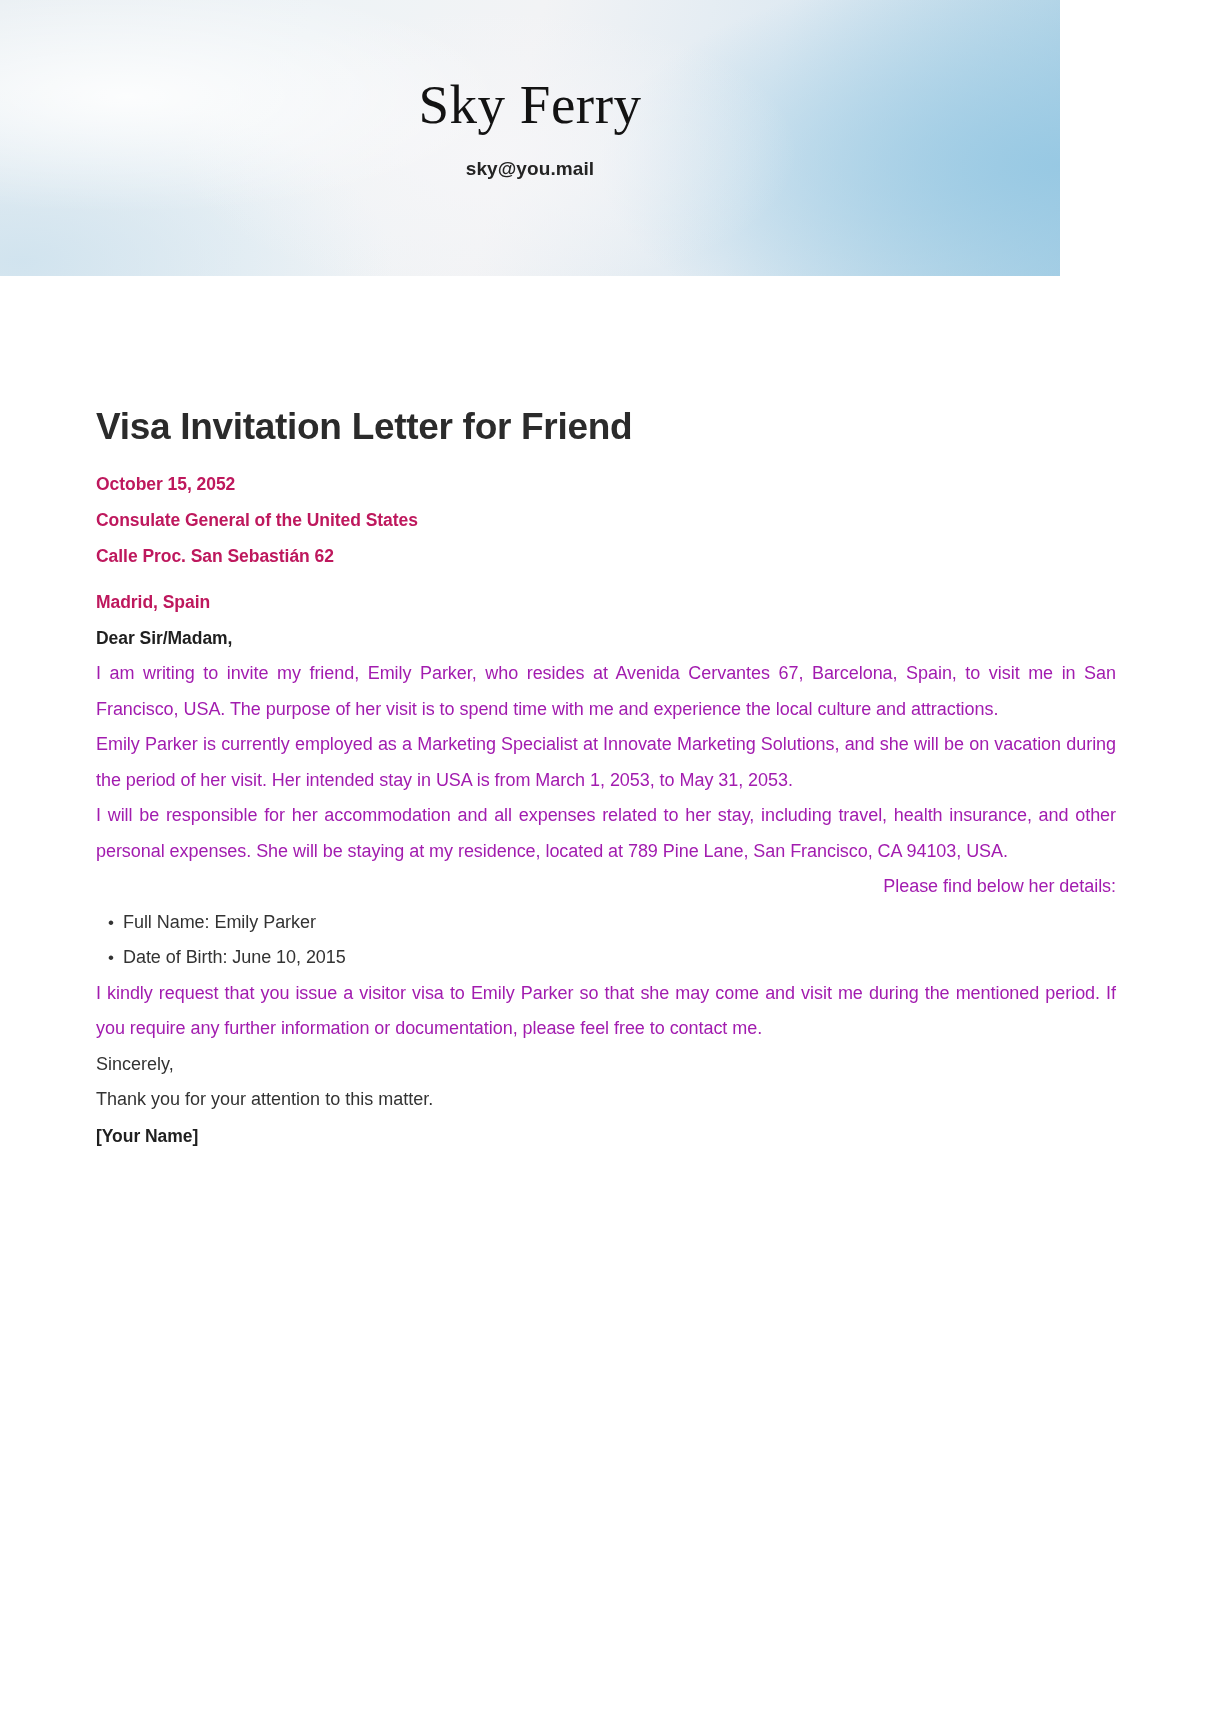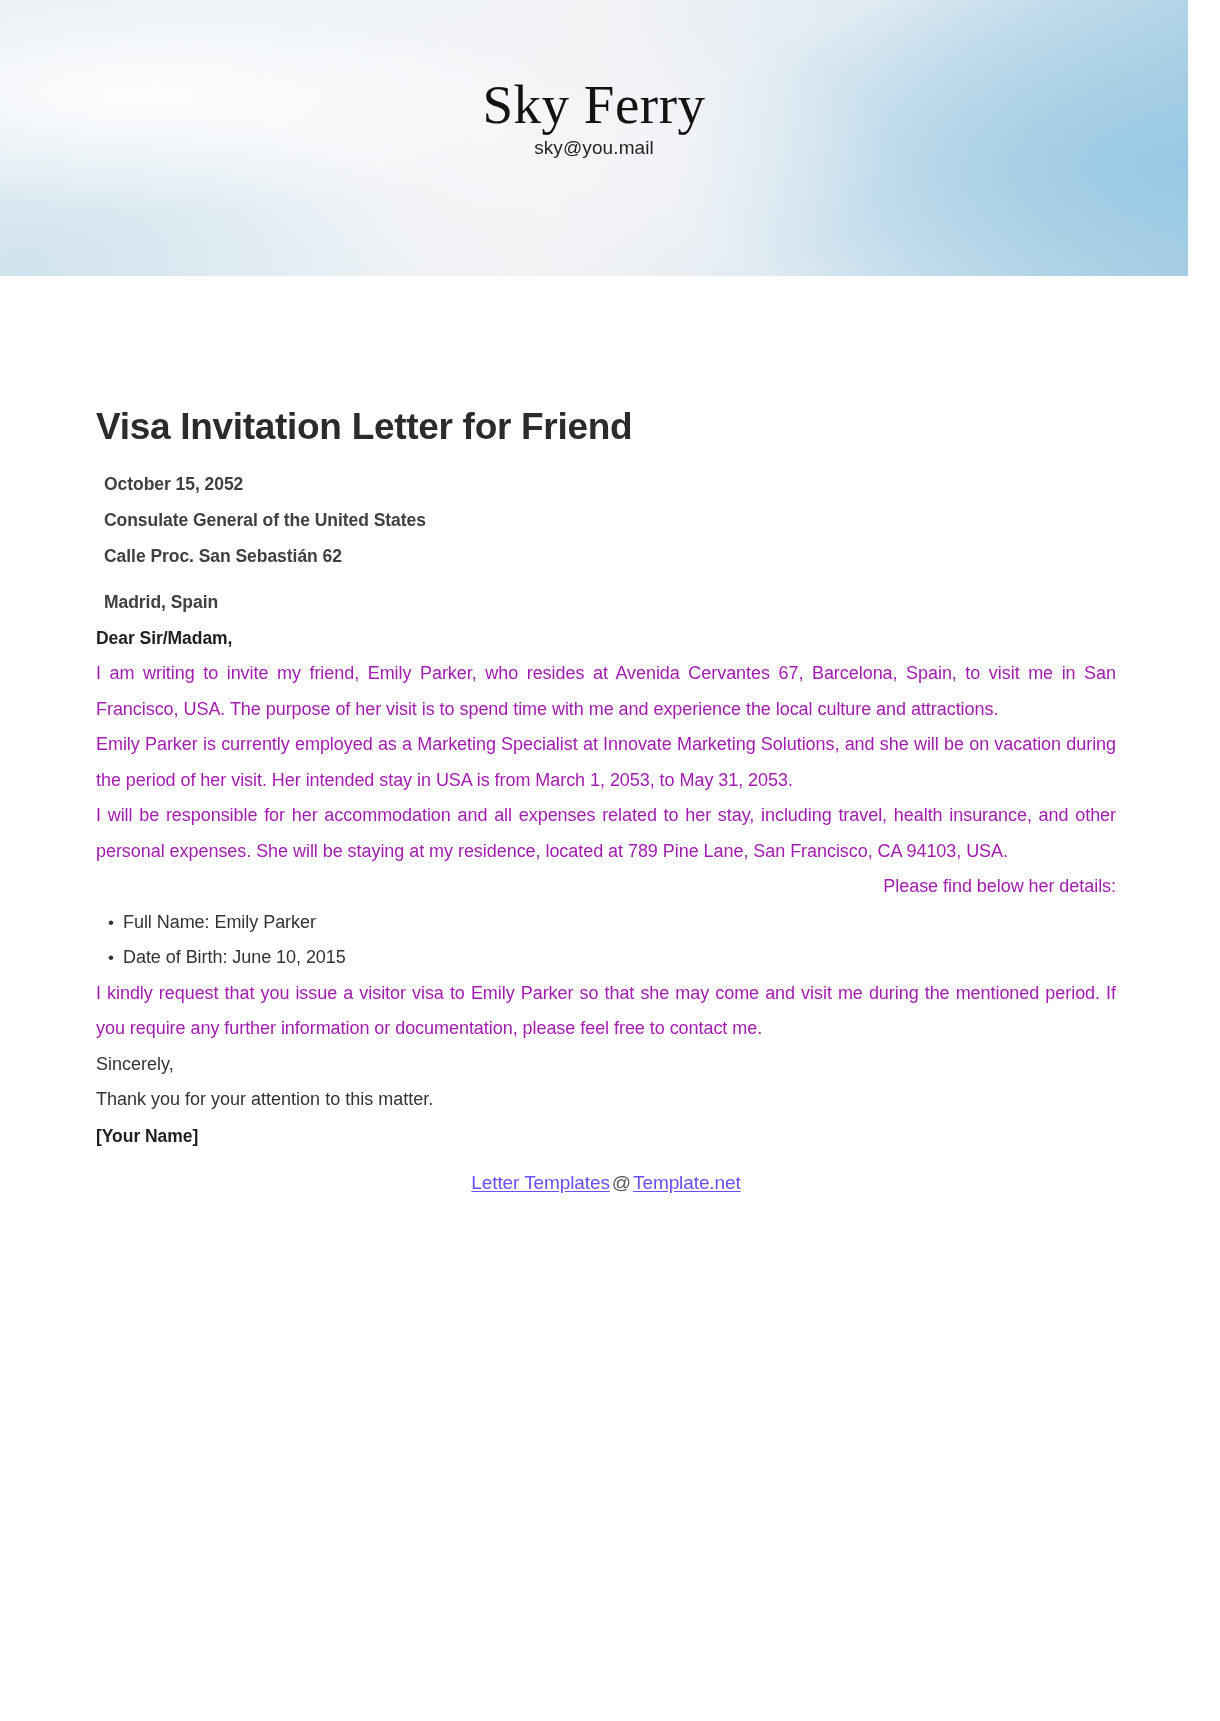--- a/index.html
+++ b/index.html
@@ -18,21 +18,21 @@
   .page {
     position: relative;
     width: 1220px;
     height: 1721px;
     background: #ffffff;
   }
 
   
   .letterhead {
     position: relative;
-    width: 1188px;
+    width: 1060px;
     height: 276px;
     background:
       radial-gradient(ellipse 60% 70% at 12% 35%, rgba(255,255,255,0.85) 0%, rgba(255,255,255,0) 60%),
       radial-gradient(ellipse 45% 80% at 46% 55%, rgba(246,246,248,0.9) 0%, rgba(246,246,248,0) 65%),
       radial-gradient(ellipse 70% 120% at 100% 60%, rgba(150,200,227,0.95) 0%, rgba(150,200,227,0) 62%),
       radial-gradient(ellipse 50% 90% at 2% 95%, rgba(206,226,238,0.9) 0%, rgba(206,226,238,0) 70%),
       linear-gradient(105deg, #e9eff3 0%, #eef3f6 28%, #f2f3f5 48%, #dfeaf2 70%, #bcd9e9 92%, #aed2e6 100%);
     overflow: hidden;
   }
 
@@ -47,24 +47,25 @@
   .brand-name {
     font-family: "Liberation Serif", serif;
     font-size: 55px;
     line-height: 62px;
     font-weight: 400;
     color: #131313;
     letter-spacing: 0.5px;
   }
 
   .brand-email {
+    margin-top: 21px;
     font-family: "Liberation Sans", sans-serif;
     font-size: 19px;
     line-height: 24px;
-    font-weight: 400;
+    font-weight: 700;
     color: #242424;
     letter-spacing: 0.1px;
   }
 
   
   .letter {
     position: absolute;
     left: 96px;
     top: 404px;
     width: 1020px;
@@ -77,23 +78,22 @@
     color: #2b2b2b;
     text-align: left;
     letter-spacing: -0.3px;
     margin-bottom: 16px;
   }
 
   .addr-line {
     font-size: 17.5px;
     line-height: 36px;
     font-weight: 700;
-    color: #404040;
-    letter-spacing: -0.05px;
-    margin-left: 8px;
+    color: #be185d;
+    letter-spacing: -0.05px;
   }
 
   .addr-gap {
     height: 10px;
   }
 
   .salutation {
     font-size: 17.5px;
     line-height: 36px;
     font-weight: 700;
@@ -219,18 +219,15 @@
     </ul>
 
     <div class="para">I kindly request that you issue a visitor visa to Emily Parker so that she may come and visit me during the mentioned period. If you require any further information or documentation, please feel free to contact me.</div>
 
     <div class="signoff">Sincerely,</div>
 
     <div class="signoff">Thank you for your attention to this matter.</div>
 
     <div class="signature-name">[Your Name]</div>
 
-    <div class="footer">
-      <span class="footer-link">Letter Templates</span><span class="footer-at">@</span><span class="footer-link">Template.net</span>
-    </div>
 
   </div>
 </div>
 
 </body></html>

